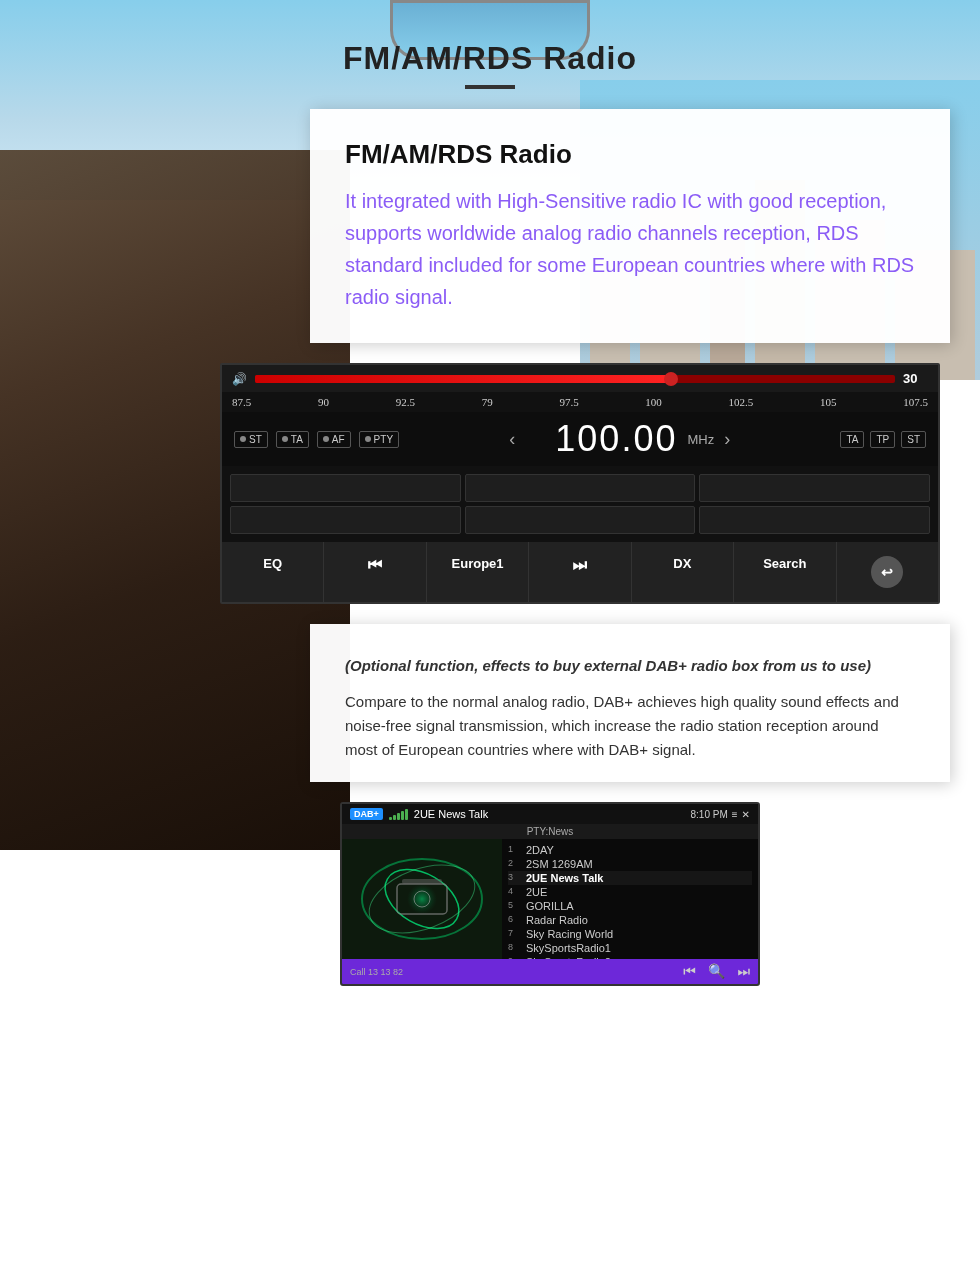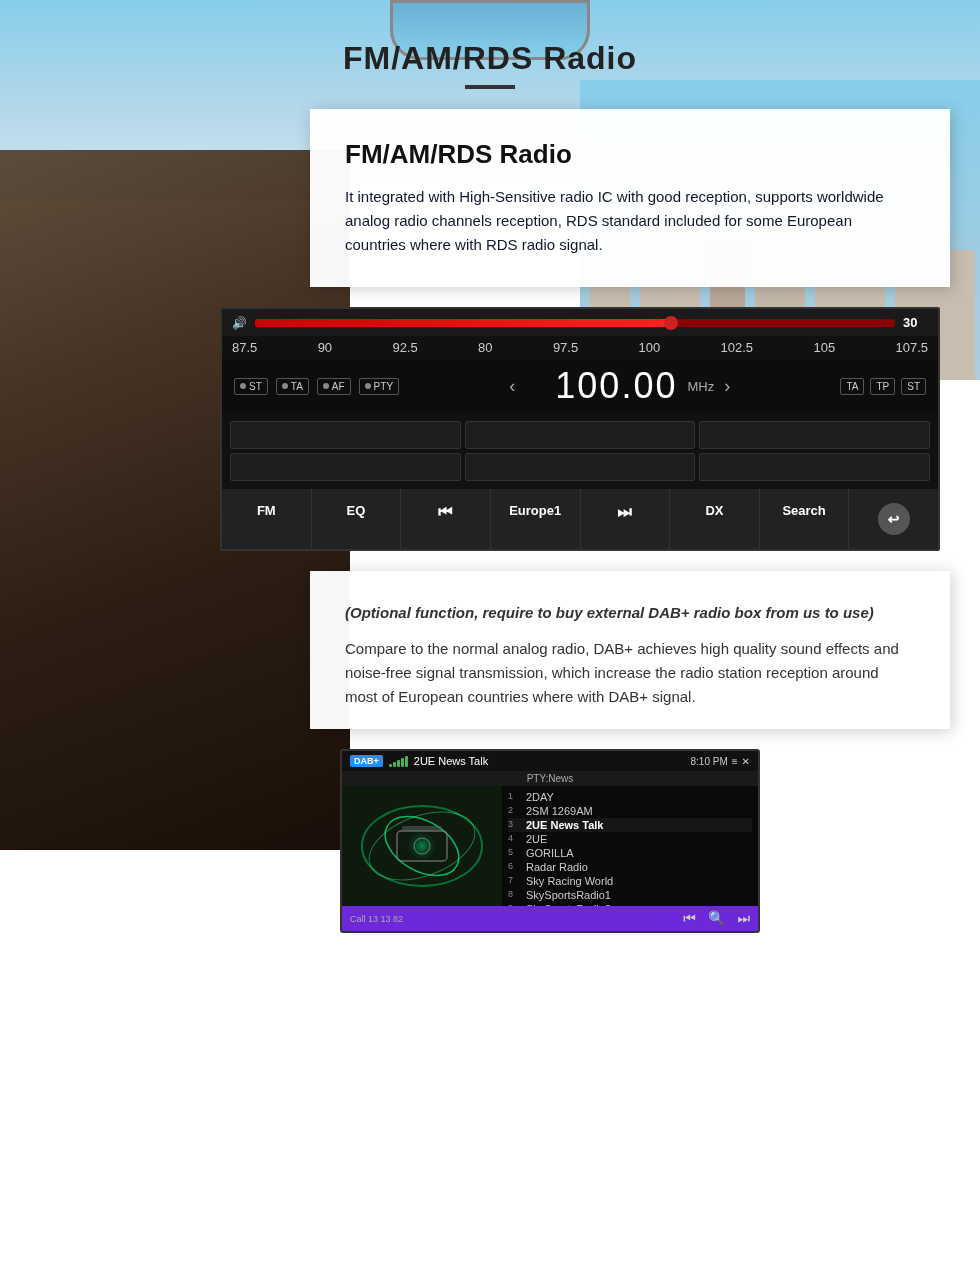--- a/index.html
+++ b/index.html
@@ -63,23 +63,23 @@
     }
 
     .content-card h2 {
       font-size: 26px;
       font-weight: 900;
       color: #111;
       margin-bottom: 15px;
     }
 
     .content-card p {
-      font-size: 15px;
+      font-size: 20px;
       line-height: 1.6;
-      color: #0f172a;
+      color: #8b5cf6;
     }
 
     
     .radio-screen-wrapper {
       position: relative;
       margin-left: 180px;
       width: 720px;
       margin-top: 20px;
       z-index: 10;
     }
@@ -143,21 +143,22 @@
     .freq-scale {
       background: #111;
       padding: 4px 10px;
       display: flex;
       justify-content: space-between;
       align-items: center;
     }
 
     .freq-scale span {
       color: #ccc;
-      font-size: 13px;
+      font-size: 11px;
+      font-family: Liberation Serif, serif;
     }
 
     
     .radio-controls {
       background: #0d0d0d;
       padding: 6px 12px;
       display: flex;
       align-items: center;
       justify-content: space-between;
     }
@@ -575,21 +576,21 @@
           <div class="volume-bar-fill"></div>
           <div class="volume-thumb"></div>
         </div>
         <span class="volume-number">30</span>
       </div>
 
       <div class="freq-scale">
         <span>87.5</span>
         <span>90</span>
         <span>92.5</span>
-        <span>80</span>
+        <span>79</span>
         <span>97.5</span>
         <span>100</span>
         <span>102.5</span>
         <span>105</span>
         <span>107.5</span>
       </div>
 
       <div class="radio-controls">
         <div class="radio-badges">
           <div class="radio-badge">
@@ -633,41 +634,40 @@
       <div class="preset-area">
         <div class="preset-btn"></div>
         <div class="preset-btn"></div>
         <div class="preset-btn"></div>
         <div class="preset-btn"></div>
         <div class="preset-btn"></div>
         <div class="preset-btn"></div>
       </div>
 
       <div class="bottom-bar">
-        <div class="bar-btn">FM</div>
         <div class="bar-btn">EQ</div>
         <div class="bar-btn">
           <span class="bar-btn-icon">⏮</span>
         </div>
         <div class="bar-btn">Europe1</div>
         <div class="bar-btn">
           <span class="bar-btn-icon">⏭</span>
         </div>
         <div class="bar-btn">DX</div>
         <div class="bar-btn">Search</div>
         <div class="bar-btn">
           <div class="back-btn">↩</div>
         </div>
       </div>
 
     </div>
   </div>
 
   <div class="dab-section">
-    <p class="dab-optional">(Optional function, require to buy external DAB+ radio box from us to use)</p>
+    <p class="dab-optional">(Optional function, effects to buy external DAB+ radio box from us to use)</p>
     <p>Compare to the normal analog radio, DAB+ achieves high quality sound effects and noise-free signal transmission, which increase the radio station reception around most of European countries where with DAB+ signal.</p>
   </div>
 
   <div class="dab-bottom-row">
 
     <div class="dab-screen">
 
       <div class="dab-header">
         <div class="dab-header-left">
           <div class="dab-badge">DAB+</div>

